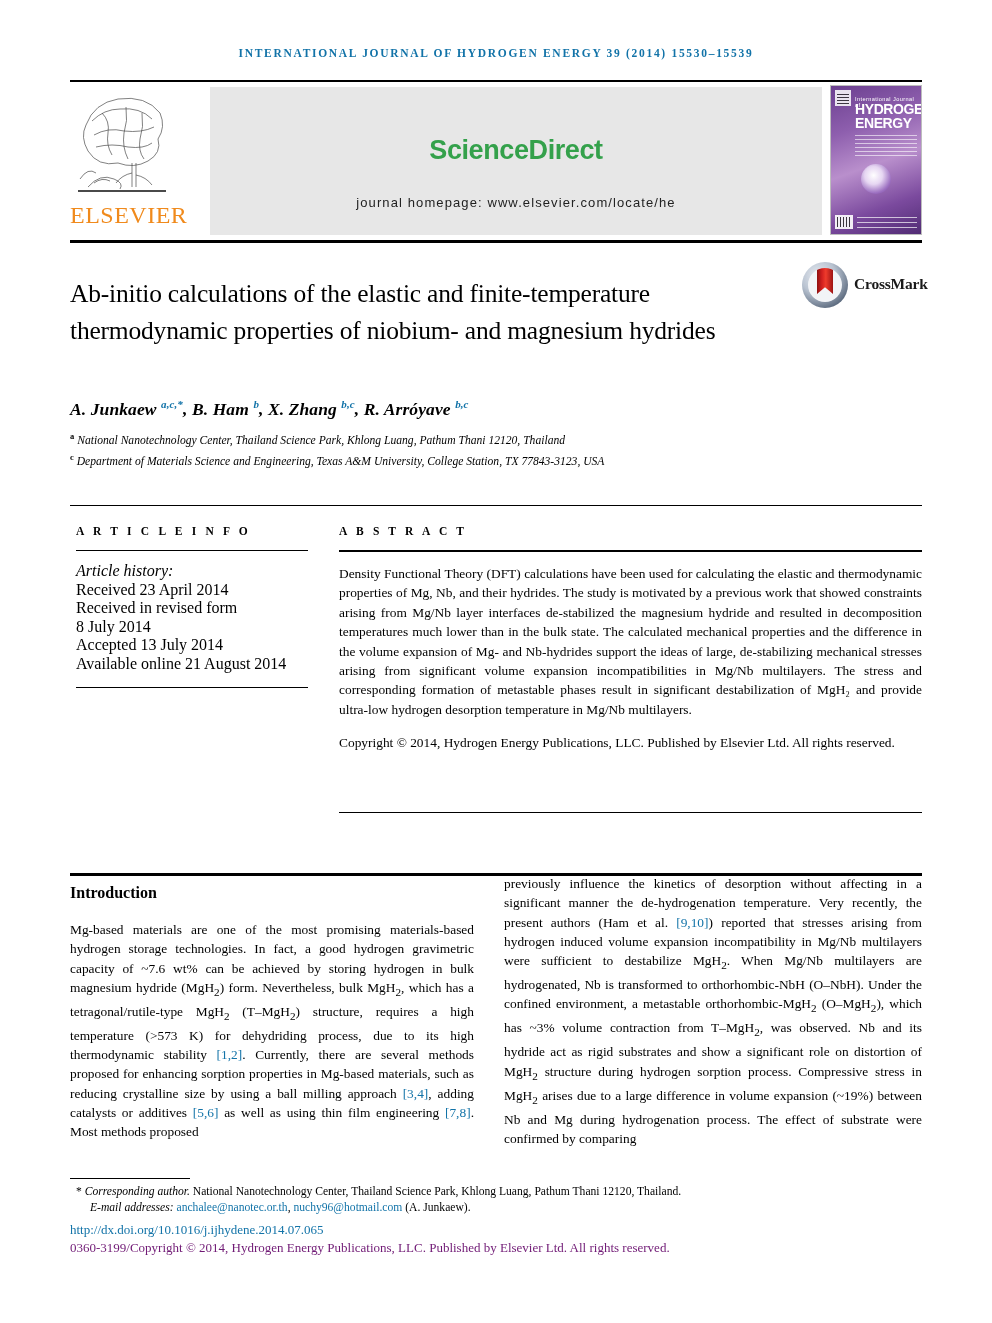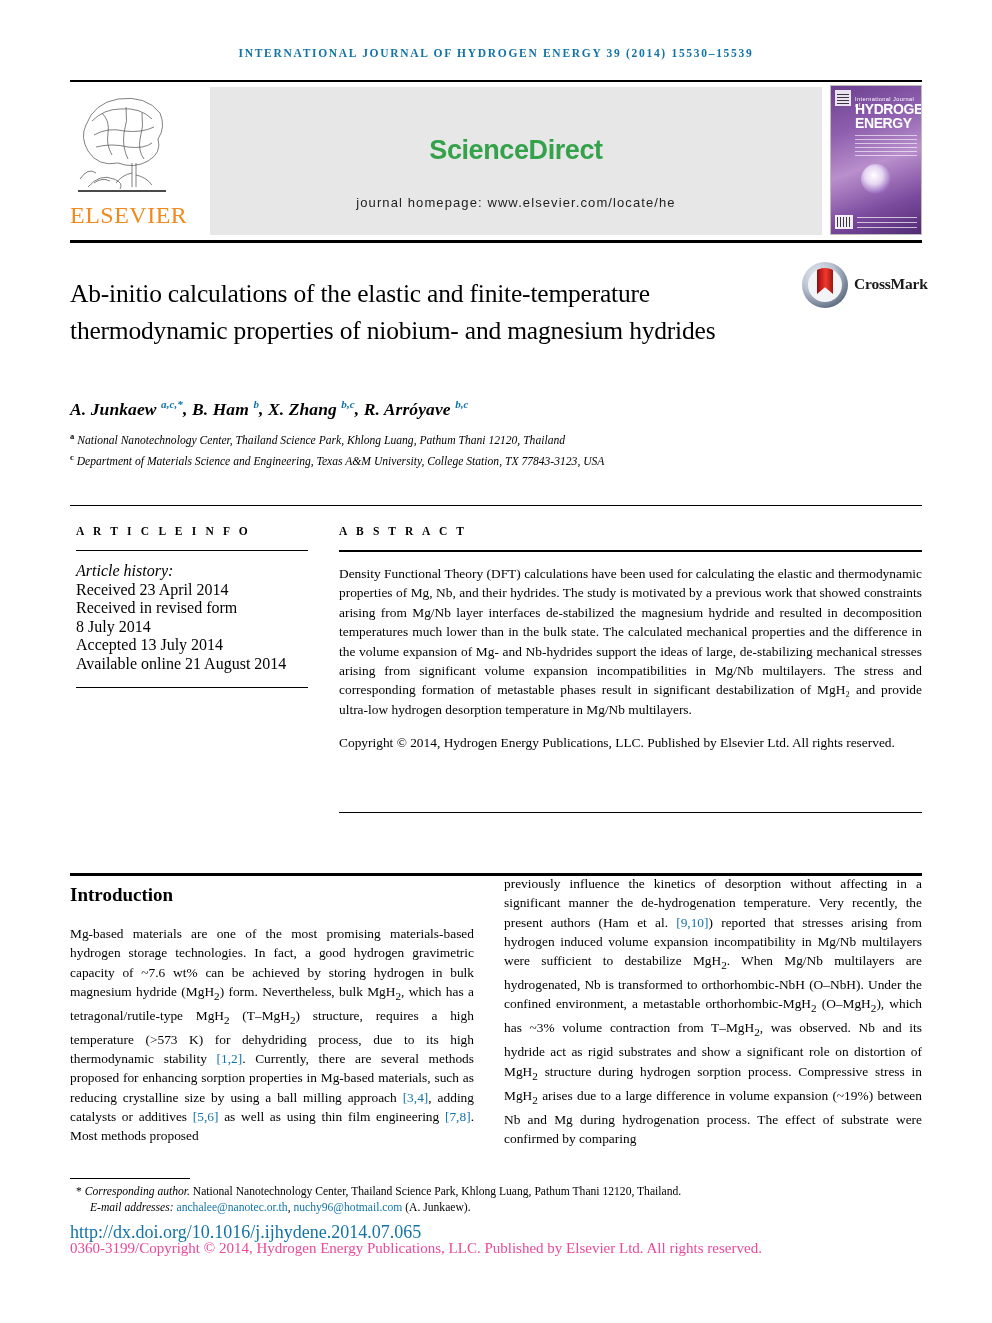--- a/index.html
+++ b/index.html
@@ -156,43 +156,43 @@
   }
   .abs-copy { margin-top:3px; }
   .rule-abs-end { position:absolute; left:339px; top:812px; width:583px; height:1px; background:#000; }
 
   
   .rule-body { position:absolute; left:70px; top:873px; width:852px; height:3px; background:#000; }
   .col-left  { position:absolute; left:70px; top:884px; width:404px; }
   .col-right { position:absolute; left:504px; top:874px; width:418px; }
   .h1 {
     font-family:"Liberation Serif", serif;
-    font-size:19px; font-weight:bold; margin:0 0 18px 0;
+    font-size:16px; font-weight:bold; margin:0 0 18px 0;
   }
   .para {
     font-family:"Liberation Serif", serif;
     font-size:13.4px; line-height:19.3px; text-align:justify; margin:0;
   }
   a.ref, .ref { color:#1273a8; text-decoration:none; }
 
   
   .foot-rule { position:absolute; left:70px; top:1178px; width:120px; height:1px; background:#000; }
   .footnote {
     position:absolute; left:76px; top:1184px; width:850px;
     font-family:"Liberation Serif", serif; font-size:11.6px; line-height:16.2px;
   }
   .footnote .fn-ital { font-style:italic; }
   .footnote a { color:#1273a8; text-decoration:none; }
   .doi {
     position:absolute; left:70px; top:1222px;
-    font-family:"Liberation Serif", serif; font-size:18px; color:#1273a8;
+    font-family:"Liberation Serif", serif; font-size:13px; color:#1273a8;
   }
   .issn {
     position:absolute; left:70px; top:1240px;
-    font-family:"Liberation Serif", serif; font-size:15px; color:#ec4899;
+    font-family:"Liberation Serif", serif; font-size:13px; color:#701a75;
   }
   .indent2 { padding-left:14px; }
 </style>
 </head>
 <body>
 
 <div class="page">
 
   <div class="runhead">International Journal of Hydrogen Energy 39 (2014) 15530–15539</div>
   <div class="rule-top"></div>

